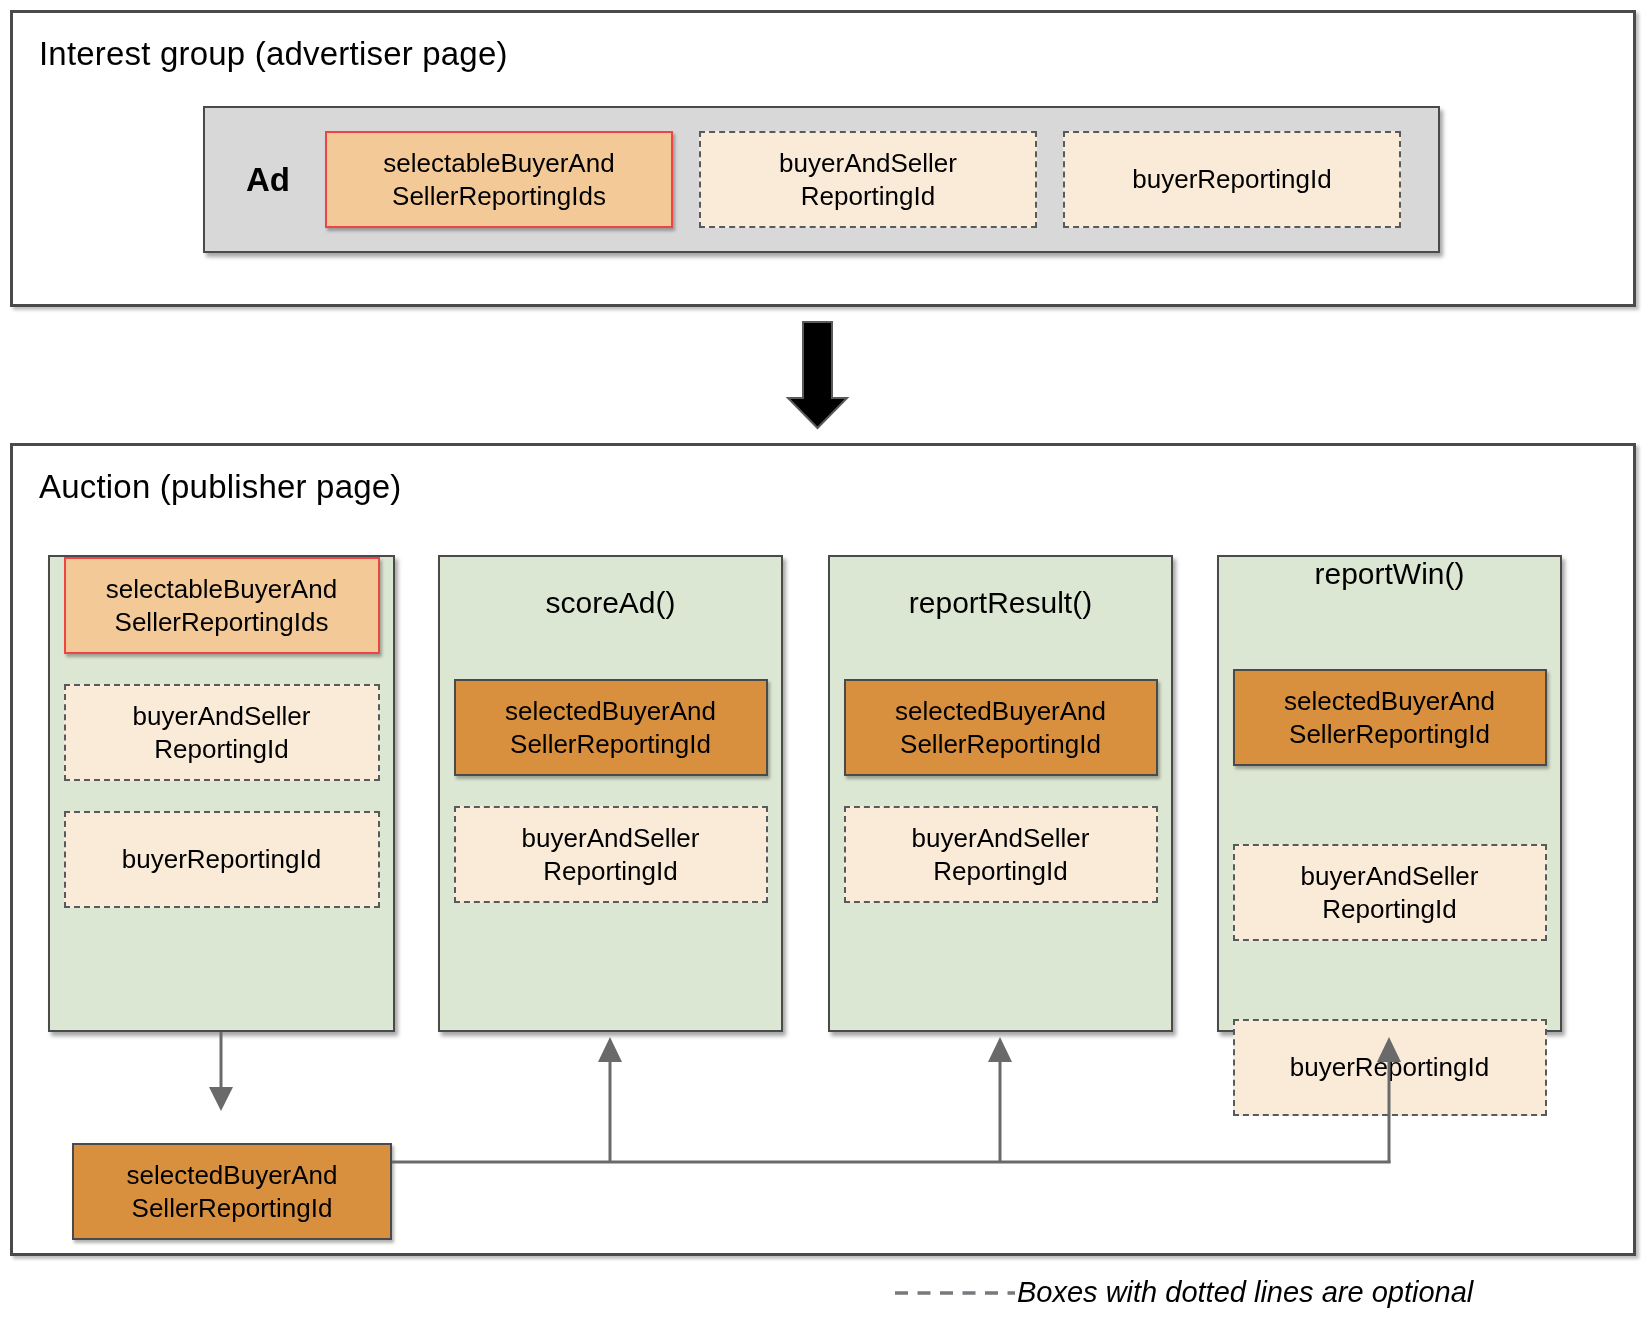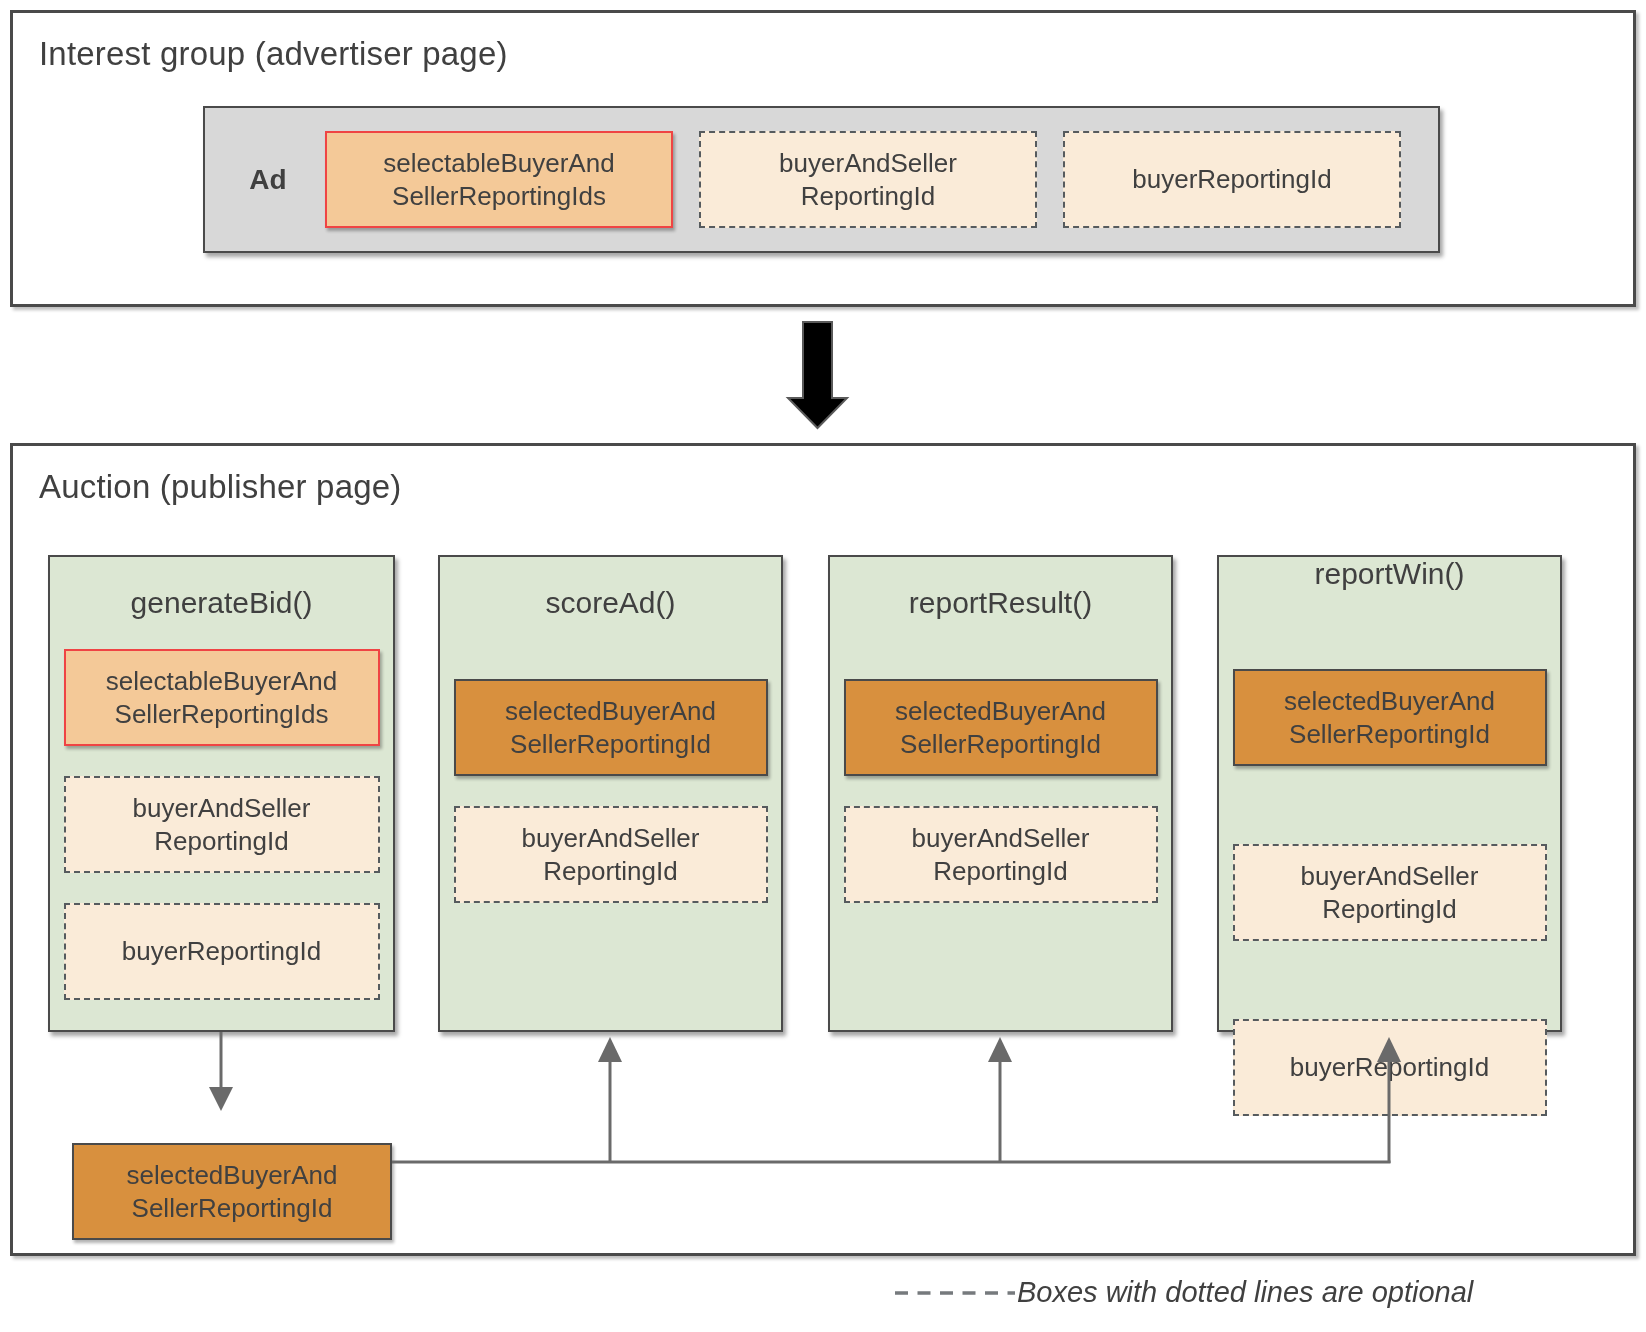--- a/index.html
+++ b/index.html
@@ -2,21 +2,21 @@
 <html><head>
 <meta charset="utf-8">
 <style>
   html, body { margin: 0; padding: 0; background: #ffffff; }
   .canvas {
     position: relative;
     width: 1646px;
     height: 1332px;
     background: #ffffff;
     font-family: "Liberation Sans", "DejaVu Sans", sans-serif;
-    color: #404040;
+    color: #000000;
     overflow: hidden;
   }
   .panel {
     position: absolute;
     background: #ffffff;
     border: 3px solid #4a4a4a;
     box-shadow: 3px 3px 3px rgba(0,0,0,0.25);
     box-sizing: border-box;
   }
   .panel-title {
@@ -37,21 +37,21 @@
     box-sizing: border-box;
     background: #d8d8d8;
     border: 2px solid #4a4a4a;
     box-shadow: 3px 4px 4px rgba(0,0,0,0.35);
     display: flex;
     align-items: center;
     padding-left: 32px;
     gap: 26px;
   }
   .ad-label {
-    font-size: 28px;
+    font-size: 33px;
     font-weight: bold;
     width: 62px;
     text-align: center;
     flex: 0 0 auto;
   }
   .chip {
     display: flex;
     align-items: center;
     justify-content: center;
     text-align: center;
@@ -162,21 +162,20 @@
   </section>
 
   <svg class="flow-arrow" width="74" height="112" viewBox="0 0 74 112">
     <path d="M 22 2 L 51 2 L 51 78 L 66 78 L 36.5 108 L 7 78 L 22 78 Z" fill="#000000" stroke="#5a5a5a" stroke-width="2" stroke-linejoin="miter"></path>
   </svg>
 
   <section class="panel" style="left:10px; top:443px; width:1626px; height:813px;">
     <div class="panel-title">Auction (publisher page)</div>
 
     <div class="column col-1">
-      <div class="column-title">generateBid()</div>
       <div class="chip light">selectableBuyerAnd
 SellerReportingIds</div>
       <div class="chip cream">buyerAndSeller
 ReportingId</div>
       <div class="chip cream">buyerReportingId</div>
     </div>
 
     <div class="column col-2">
       <div class="column-title">scoreAd()</div>
       <div class="chip dark">selectedBuyerAnd

